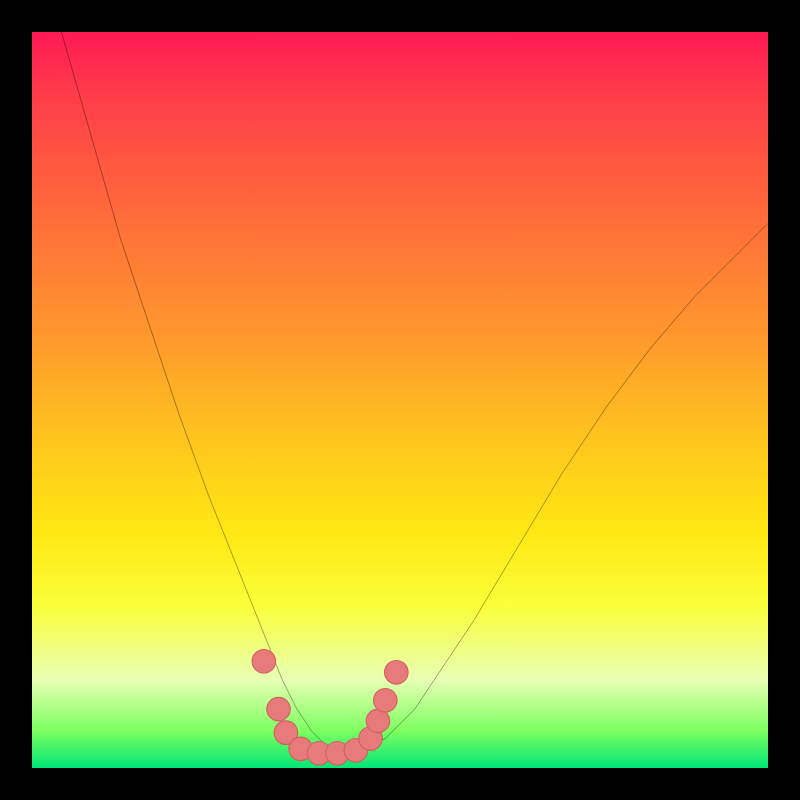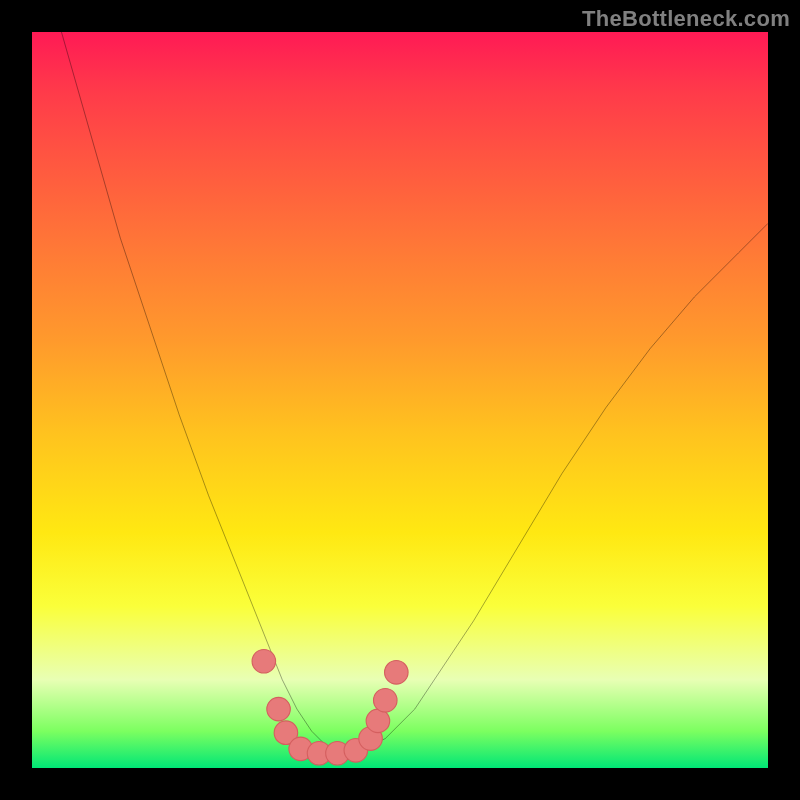--- a/index.html
+++ b/index.html
@@ -74,14 +74,13 @@
           <circle cx="44" cy="97.6" r="1.6" fill="#e77a7a" stroke="#d45f5f" stroke-width="0.15"></circle>
           <circle cx="46" cy="96" r="1.6" fill="#e77a7a" stroke="#d45f5f" stroke-width="0.15"></circle>
           <circle cx="47" cy="93.6" r="1.6" fill="#e77a7a" stroke="#d45f5f" stroke-width="0.15"></circle>
           <circle cx="48" cy="90.8" r="1.6" fill="#e77a7a" stroke="#d45f5f" stroke-width="0.15"></circle>
           <circle cx="49.5" cy="87" r="1.6" fill="#e77a7a" stroke="#d45f5f" stroke-width="0.15"></circle>
         </g>
     </svg>
 
   </div>
 
-  <div class="watermark">TheBottleneck.com</div>
 </div>
 
 </body></html>

